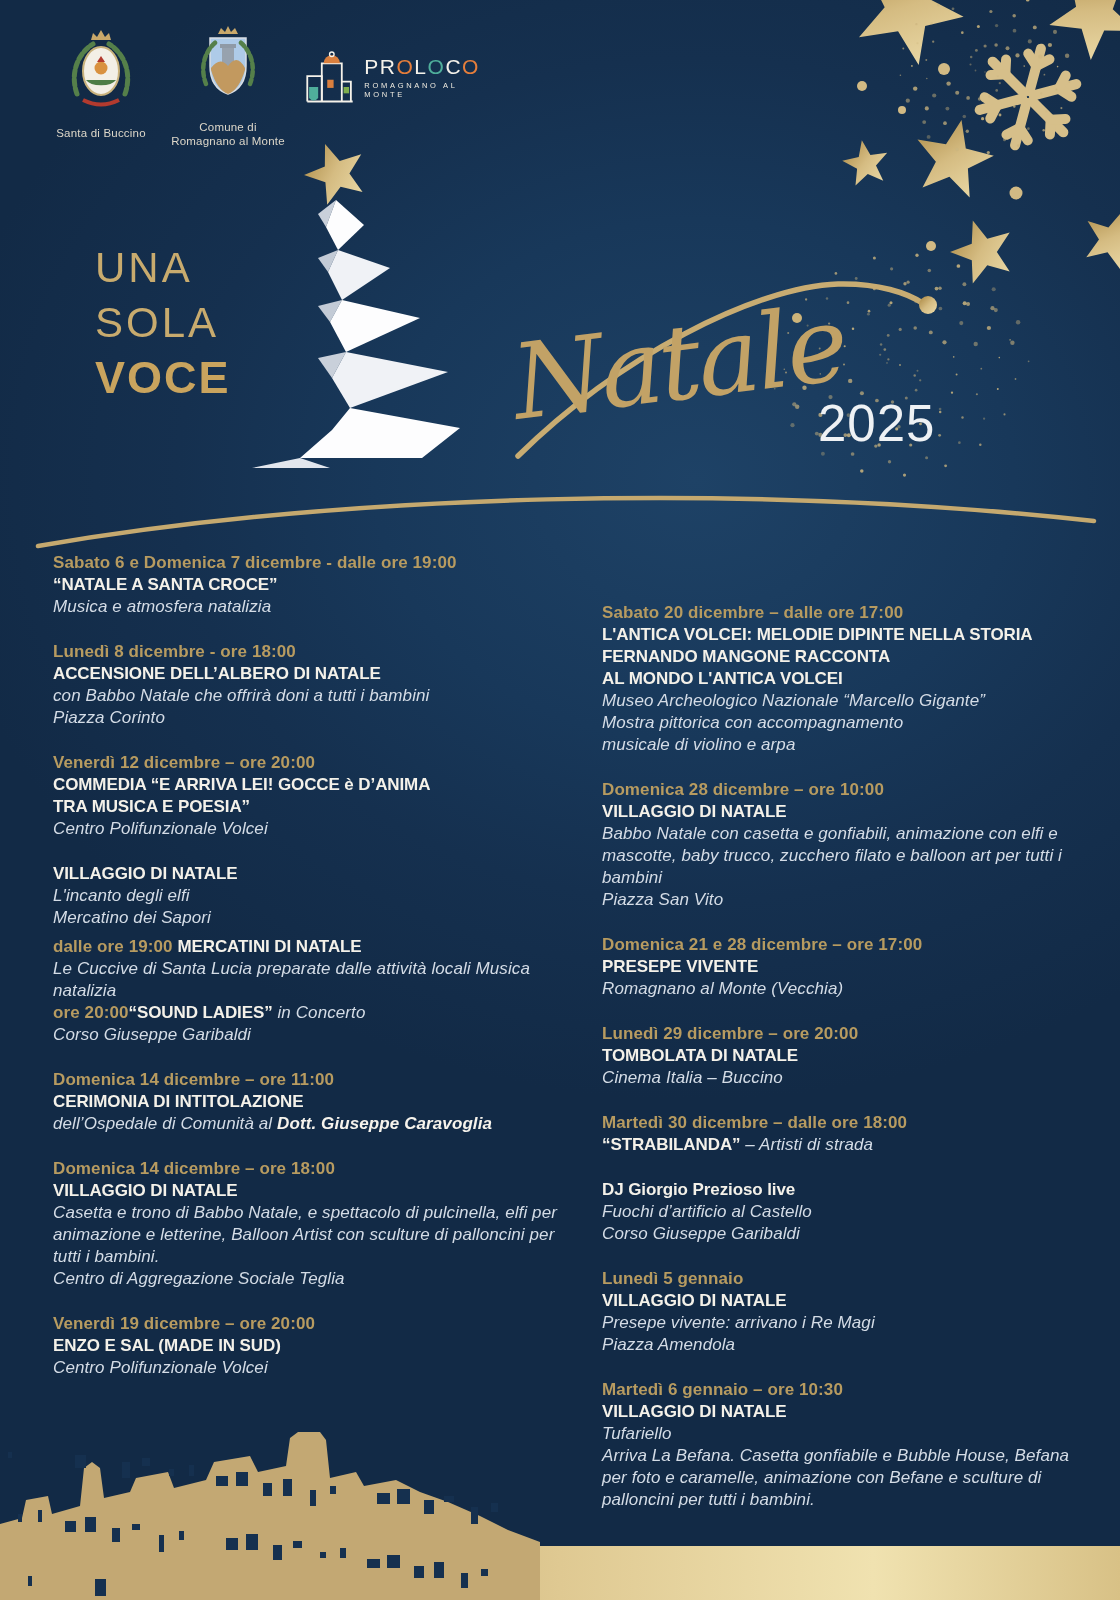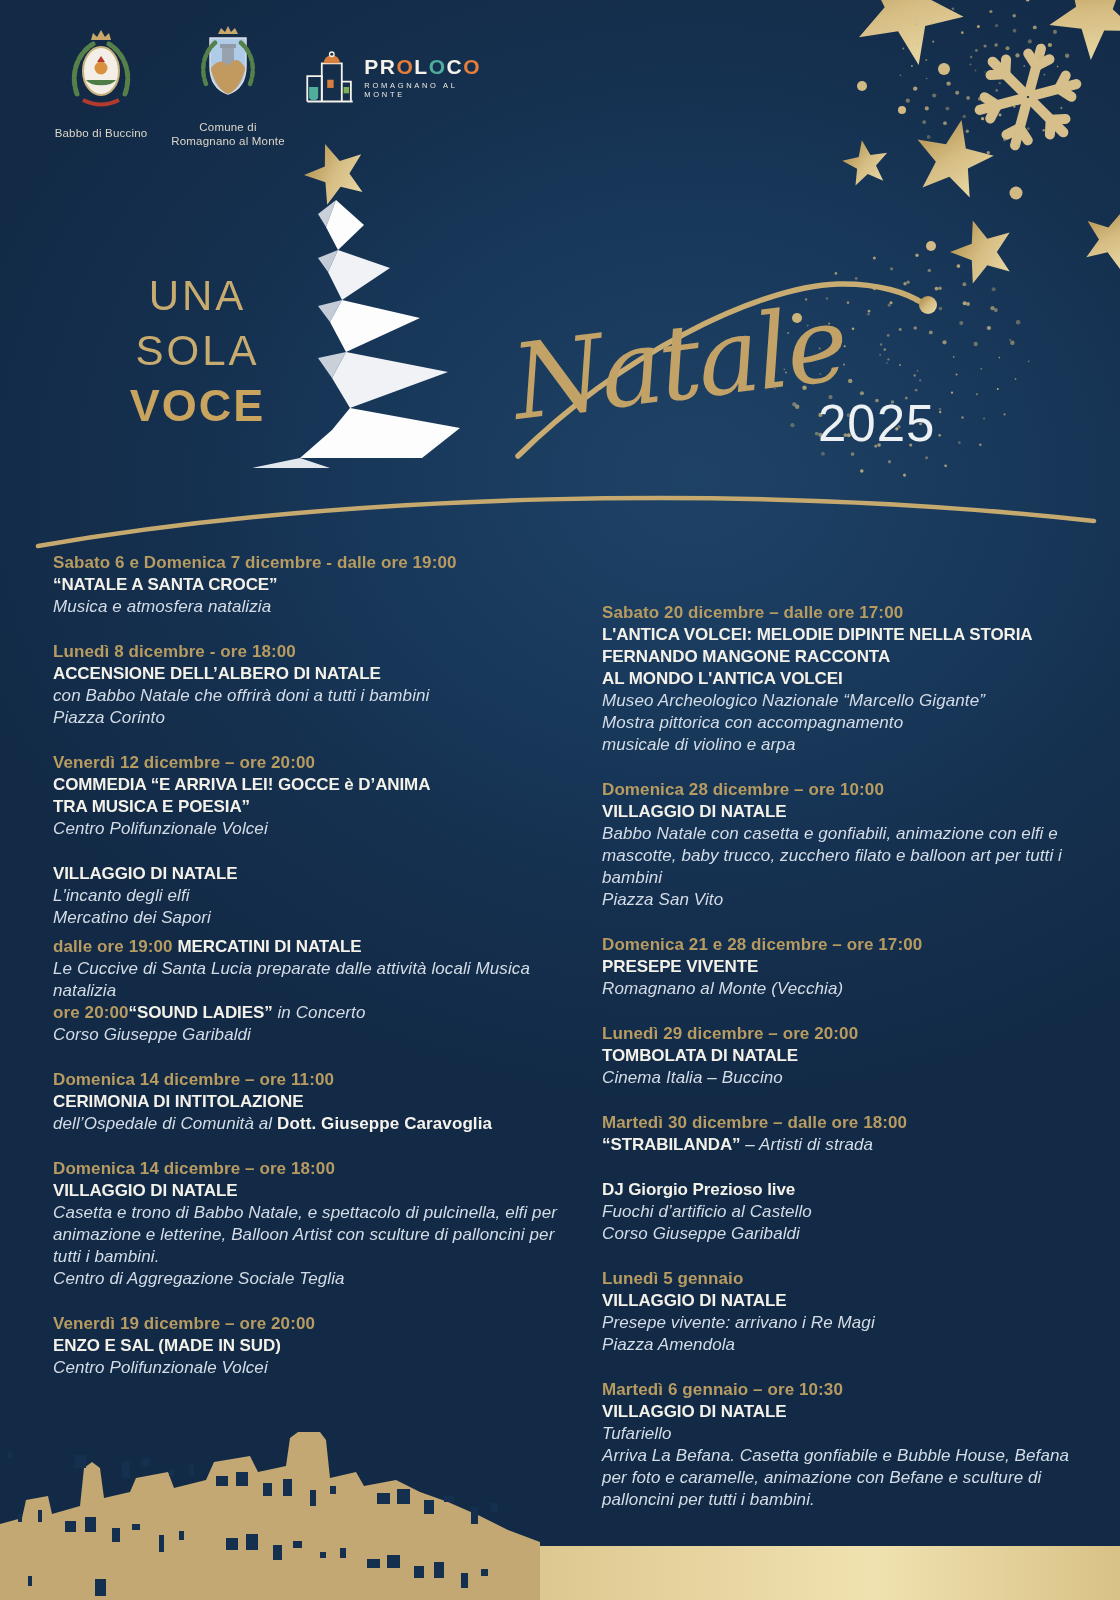--- a/index.html
+++ b/index.html
@@ -13,24 +13,24 @@
     background:
       radial-gradient(ellipse 760px 620px at 62% 30%, #1e4266 0%, #18385a 42%, #15304f 68%, #122a46 100%);
   }
   
   .hdr-logo{position:absolute;text-align:center;}
   .hdr-label{font-size:11.5px;line-height:14px;color:#ddd7c9;margin-top:6px;letter-spacing:.2px;}
   #logo-buccino{left:46px;top:24px;width:110px;}
   #logo-romagnano{left:170px;top:22px;width:116px;}
   #logo-proloco{left:300px;top:42px;width:190px;text-align:left;}
   .proloco-row{display:flex;align-items:center;gap:8px;}
-  .proloco-word{font-size:21px;font-weight:bold;letter-spacing:1.5px;line-height:22px;}
+  .proloco-word{font-size:21px;font-weight:normal;letter-spacing:1.5px;line-height:22px;}
   .proloco-sub{font-size:7.5px;letter-spacing:2.7px;color:#efebe0;margin-top:3px;}
   
-  .title-block{position:absolute;left:95px;top:240px;width:205px;text-align:center;z-index:4;margin-top:28px;}
+  .title-block{position:absolute;left:95px;top:240px;width:205px;text-align:left;z-index:4;}
   .title-line{font-size:42px;letter-spacing:3px;color:#c8ab6e;line-height:55px;font-weight:400;}
   .title-line.voce{font-size:45px;font-weight:bold;color:#c9a45e;letter-spacing:2px;}
   
   .natale-script{
     position:absolute;left:512px;top:302px;z-index:4;
     font-family:"DejaVu Serif", serif;font-style:italic;
     font-size:104px;color:#c2a266;transform:rotate(-7deg);letter-spacing:-3px;
   }
   .natale-year{
     position:absolute;left:818px;top:394px;z-index:4;
@@ -43,21 +43,21 @@
   #col-left{left:53px;top:552px;width:505px;}
   #col-right{left:602px;top:602px;width:487px;}
   .event{margin-bottom:23px;}
   .event.tight{margin-top:-16px;}
   .event-date{font-size:17px;line-height:22px;font-weight:bold;color:#b79b60;letter-spacing:.1px;}
   .line{font-size:17px;line-height:22px;letter-spacing:.1px;}
   .s-bold{color:#f4f1e9;font-weight:bold;letter-spacing:-.1px;}
   .s-regular{color:#d4dce6;font-style:italic;}
   .s-italic{color:#d4dce6;font-style:italic;}
   .s-goldbold{color:#b79b60;font-weight:bold;}
-  .s-bolditalic{color:#f6f3ec;font-weight:bold;}
+  .s-bolditalic{color:#f6f3ec;font-weight:bold;font-style:italic;}
   
   .gold-bar{
     position:absolute;left:0;right:0;bottom:0;height:54px;z-index:2;
     background:linear-gradient(90deg,#a98e57 0%,#c7ac74 25%,#dfc992 50%,#f0e2b0 78%,#d8c186 100%);
   }
 </style>
 </head>
 <body>
 
 <div class="poster">
@@ -66,21 +66,21 @@
     <svg width="96" height="92" viewBox="0 0 96 92">
       <path d="M38,16 l2,-7 4,4 4,-7 4,7 4,-4 2,7 z" fill="#c9a86a"></path>
       <path d="M24,70 C17,50 24,30 40,20" stroke="#55804a" stroke-width="5" fill="none" stroke-linecap="round" stroke-dasharray="6 3"></path>
       <path d="M72,70 C79,50 72,30 56,20" stroke="#55804a" stroke-width="5" fill="none" stroke-linecap="round" stroke-dasharray="6 3"></path>
       <ellipse cx="48" cy="47" rx="18" ry="24" fill="#f3efe6" stroke="#c9b27c" stroke-width="2"></ellipse>
       <path d="M33,56 a16,8 0 0 0 30,0 z" fill="#4e7d46"></path>
       <circle cx="48" cy="44" r="6.5" fill="#d9913f"></circle>
       <path d="M44,38 l4,-6 4,6 z" fill="#b23a2e"></path>
       <path d="M30,76 q18,9 36,0" stroke="#b23a2e" stroke-width="4" fill="none"></path>
     </svg>
-    <div class="hdr-label">Babbo di Buccino</div>
+    <div class="hdr-label">Santa di Buccino</div>
   </div>
 
   <div class="hdr-logo" id="logo-romagnano">
     <svg width="96" height="88" viewBox="0 0 96 88">
       <path d="M38,12 l3,-6 4,4 3,-6 3,6 4,-4 3,6 z" fill="#c9a86a"></path>
       <path d="M30,16 h36 v28 q0,22 -18,28 q-18,-6 -18,-28 z" fill="#aecbe8" stroke="#d9dee4" stroke-width="1.5"></path>
       <rect x="40" y="22" width="16" height="4" fill="#8f9aa6"></rect>
       <rect x="42" y="26" width="12" height="22" fill="#97a2ae"></rect>
       <path d="M31,46 q9,-12 17,-2 q9,-13 17,2 l0,2 q-6,20 -17,24 q-11,-4 -17,-24 z" fill="#c2995f"></path>
       <path d="M26,62 C20,46 24,30 36,20" stroke="#55804a" stroke-width="4.5" fill="none" stroke-linecap="round" stroke-dasharray="5 3"></path>

